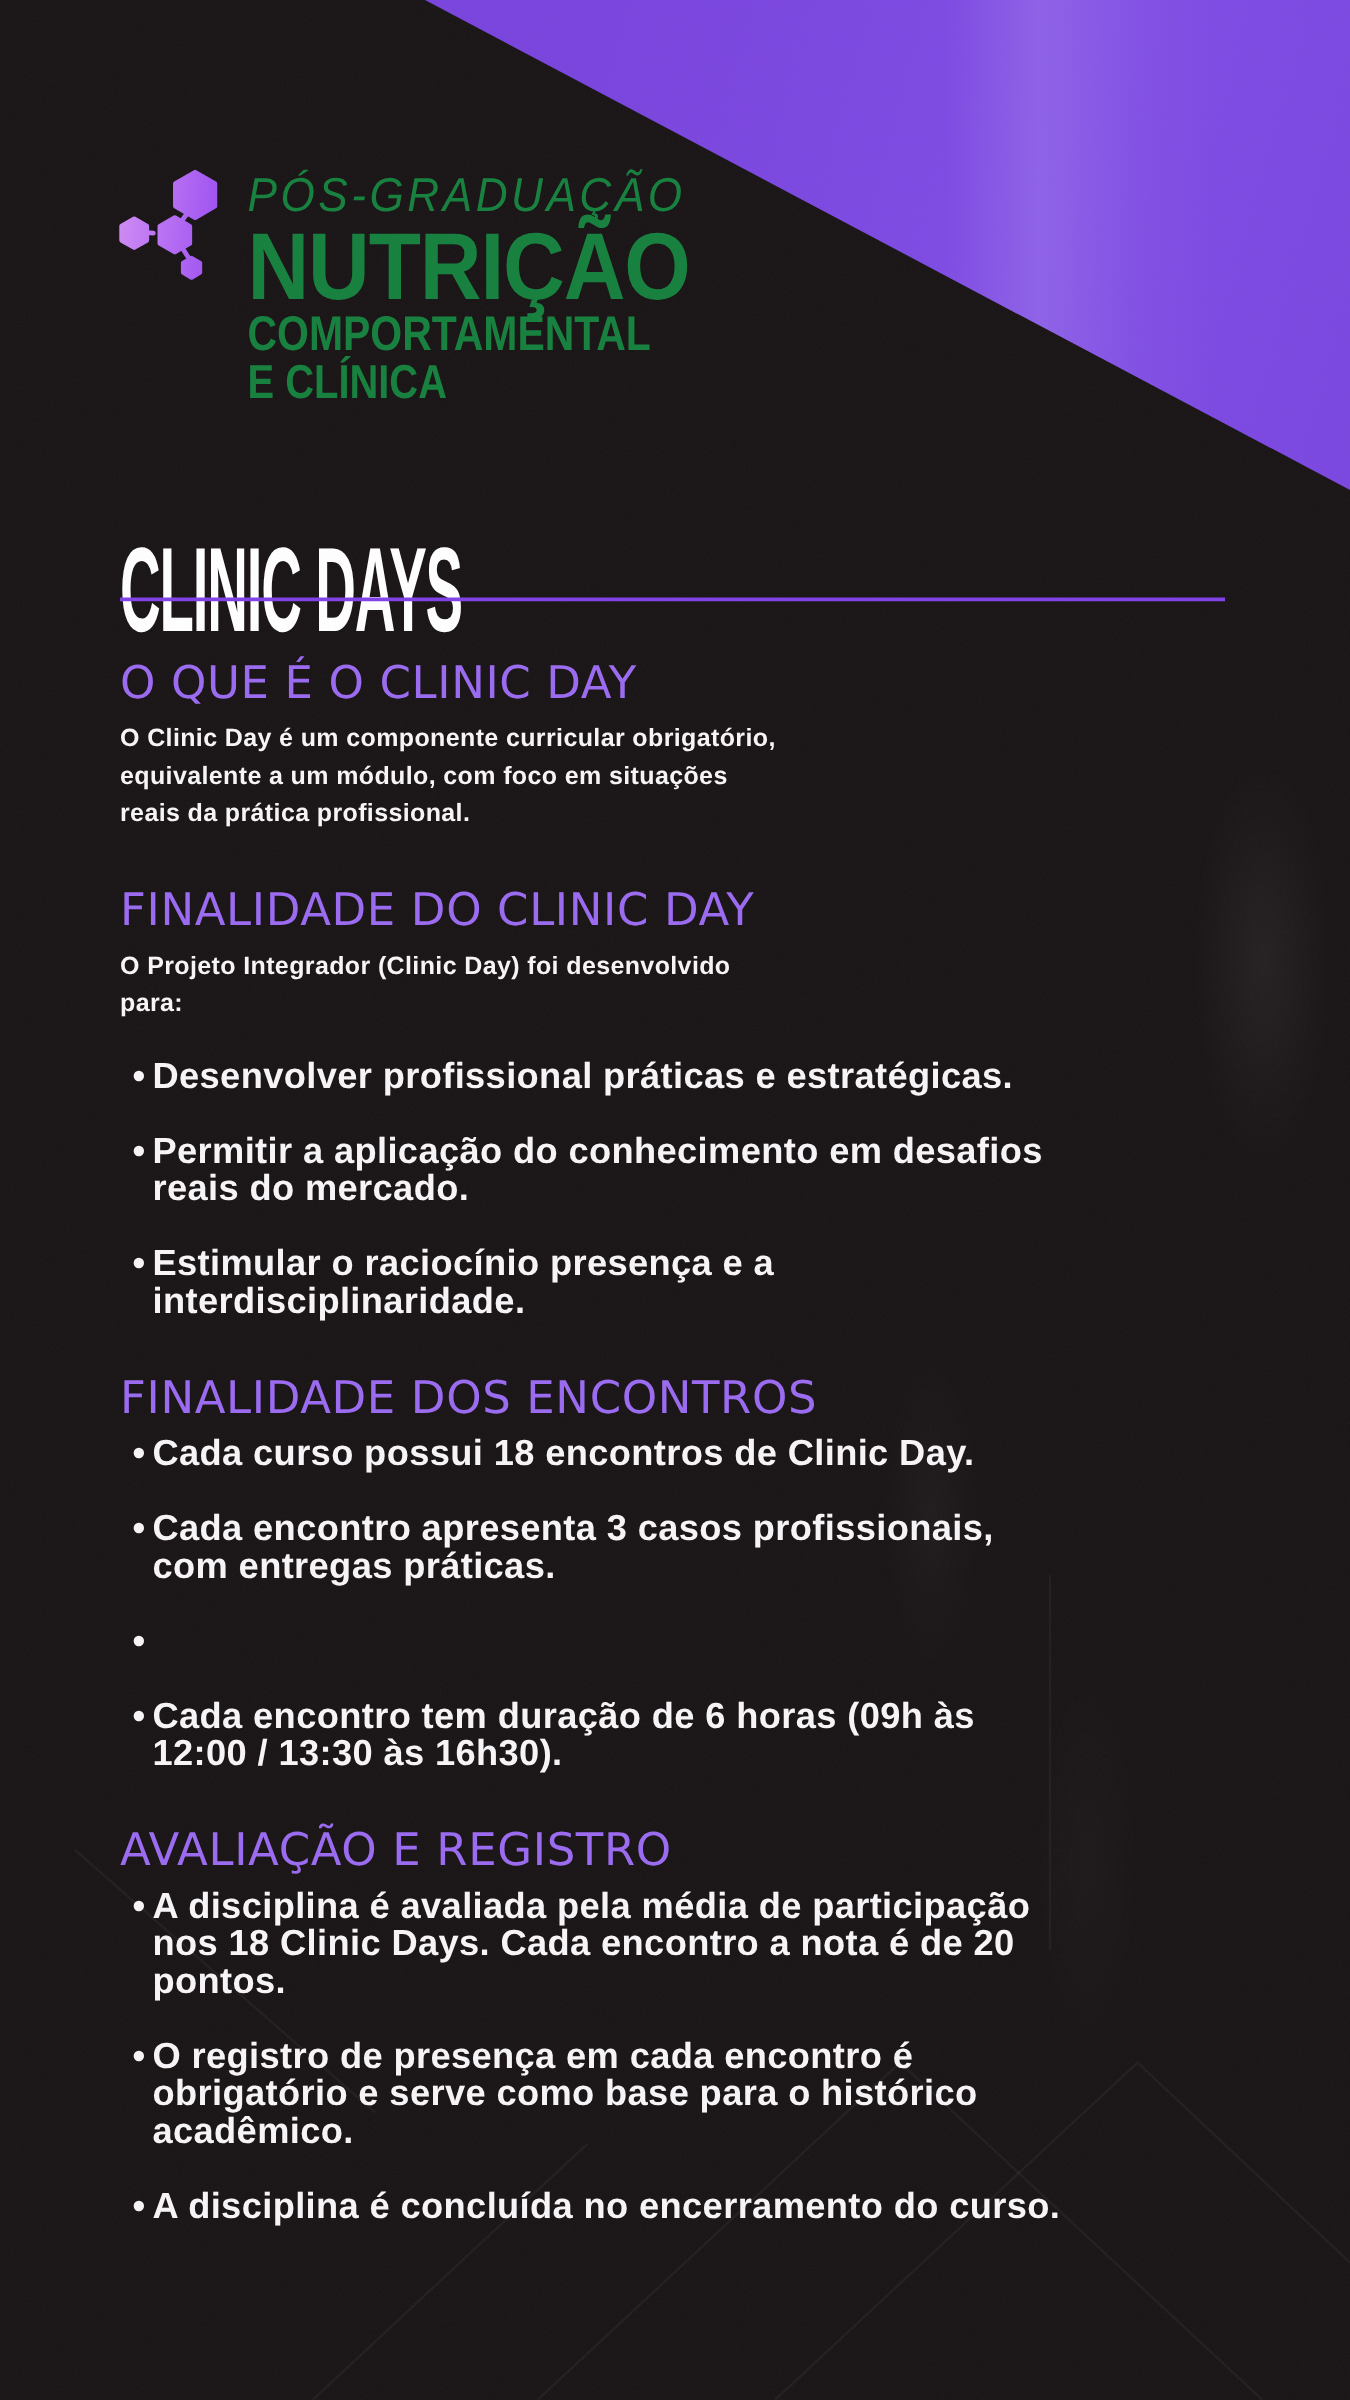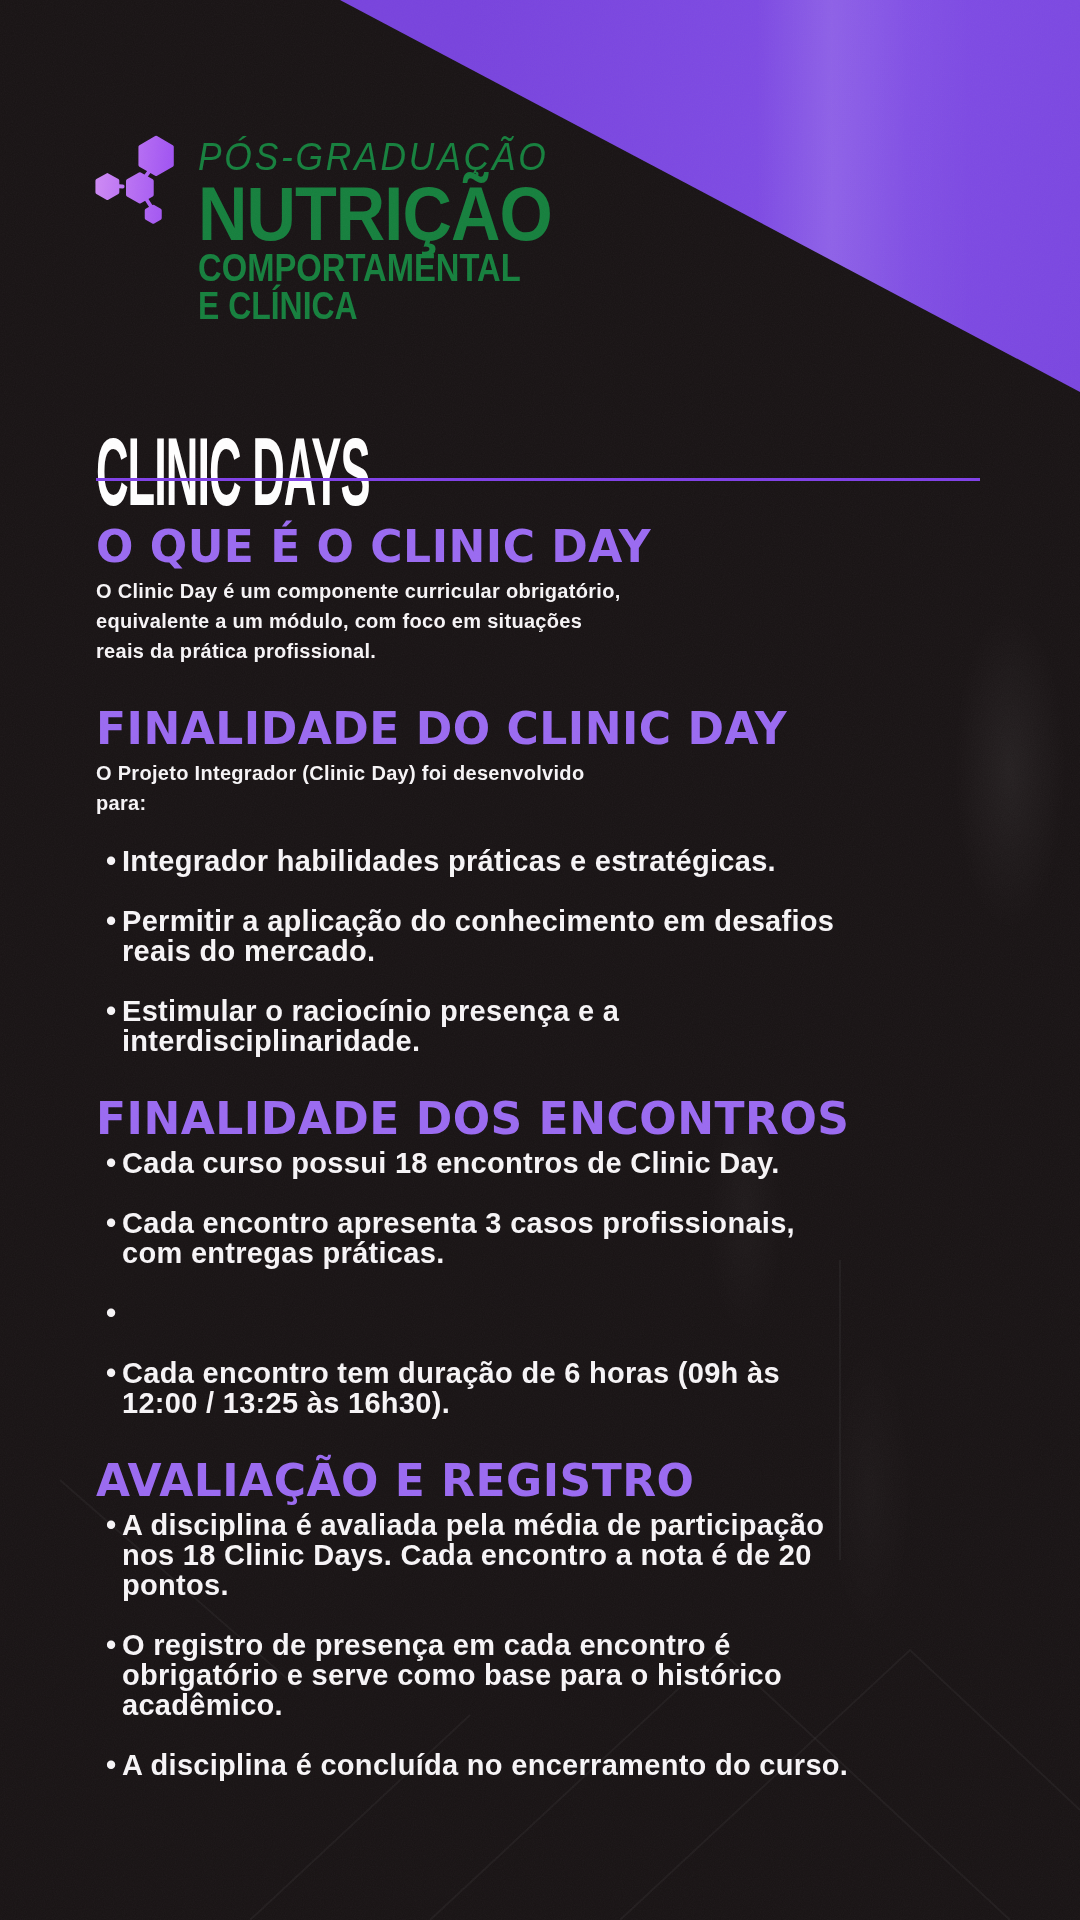--- a/index.html
+++ b/index.html
@@ -45,21 +45,21 @@
   }
   .divider{position:absolute;left:96px;top:478px;width:884px;height:3px;background:#8040e8;}
 
   
   .content{position:absolute;left:96px;top:528px;width:884px;color:#f7f5f7;}
   .section{margin-top:44px;}
   .section:first-child{margin-top:0;}
   h2{
     margin:0 0 10px 0;color:#9a6af1;
     font-family:"DejaVu Sans",sans-serif;
-    font-weight:700;font-size:44px;line-height:38px;letter-spacing:0.5px;
+    font-weight:400;font-size:36px;line-height:38px;letter-spacing:0.5px;
     white-space:nowrap;
   }
   .para{
     margin:0;font-weight:700;font-size:20px;line-height:30px;letter-spacing:0.3px;
     white-space:pre-line;
   }
   .bullets{margin-top:0;display:flex;flex-direction:column;gap:30px;}
   .para + .bullets{margin-top:28px;}
   .bullet{display:flex;align-items:flex-start;padding-left:10px;}
   .bullet .dot{flex:0 0 16px;font-size:29px;line-height:30px;font-weight:700;}
@@ -120,21 +120,21 @@
 reais da prática profissional.</p>
   </section>
 
   <section class="section">
     <h2>FINALIDADE DO CLINIC DAY</h2>
     <p class="para">O Projeto Integrador (Clinic Day) foi desenvolvido
 para:</p>
     <div class="bullets">
       <div class="bullet">
         <span class="dot">•</span>
-        <span class="btext">Integrador habilidades práticas e estratégicas.</span>
+        <span class="btext">Desenvolver profissional práticas e estratégicas.</span>
       </div>
       <div class="bullet">
         <span class="dot">•</span>
         <span class="btext">Permitir a aplicação do conhecimento em desafios
 reais do mercado.</span>
       </div>
       <div class="bullet">
         <span class="dot">•</span>
         <span class="btext">Estimular o raciocínio presença e a
 interdisciplinaridade.</span>
@@ -153,21 +153,21 @@
         <span class="dot">•</span>
         <span class="btext">Cada encontro apresenta 3 casos profissionais,
 com entregas práticas.</span>
       </div>
       <div class="bullet">
         <span class="dot">•</span>
       </div>
       <div class="bullet">
         <span class="dot">•</span>
         <span class="btext">Cada encontro tem duração de 6 horas (09h às
-12:00 / 13:25 às 16h30).</span>
+12:00 / 13:30 às 16h30).</span>
       </div>
     </div>
   </section>
 
   <section class="section">
     <h2>AVALIAÇÃO E REGISTRO</h2>
     <div class="bullets">
       <div class="bullet">
         <span class="dot">•</span>
         <span class="btext">A disciplina é avaliada pela média de participação

